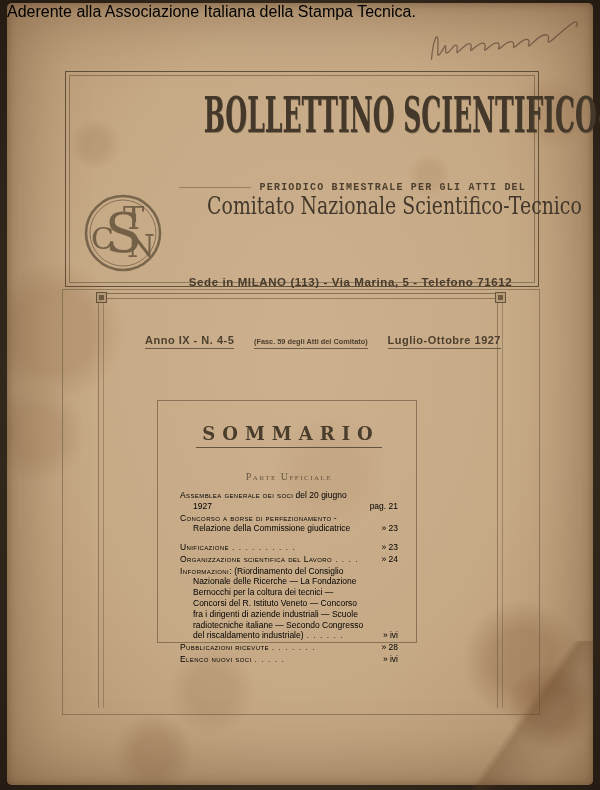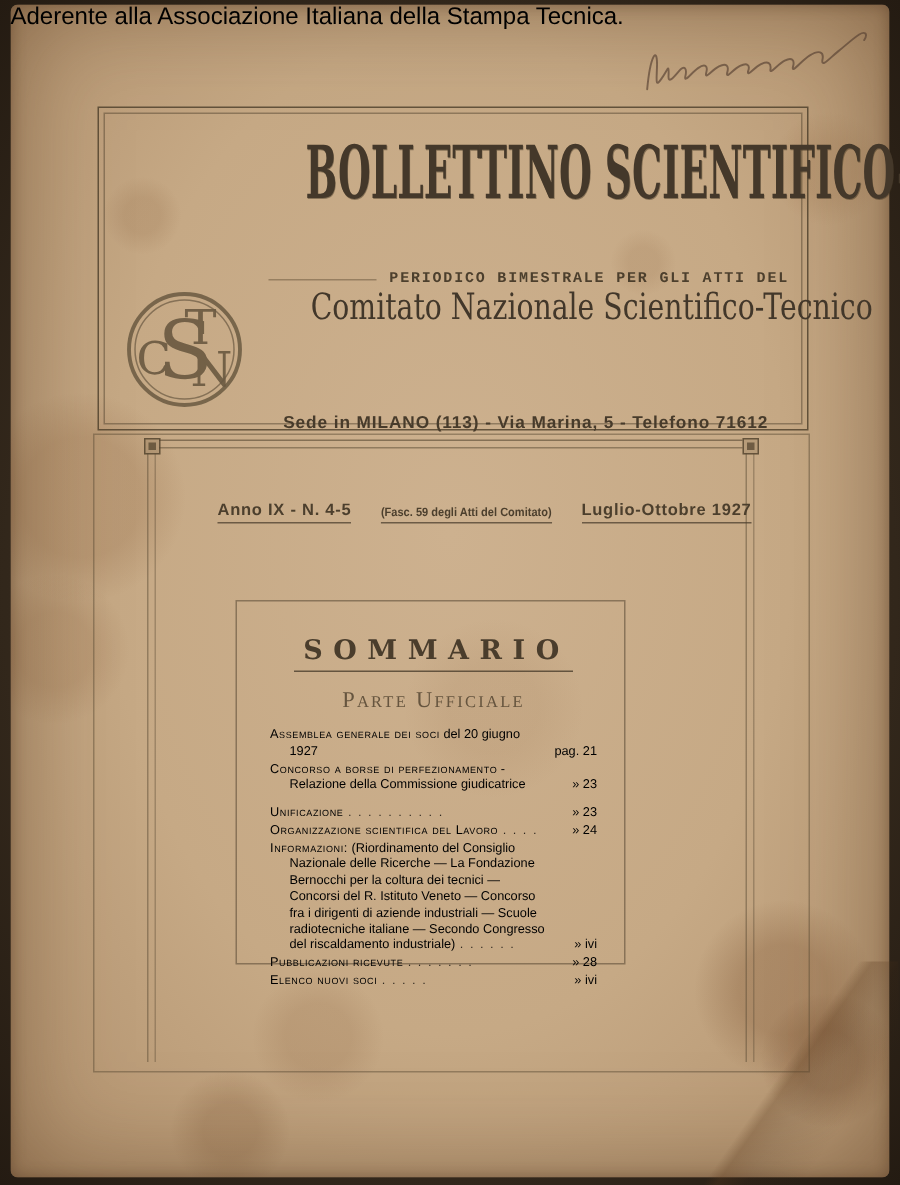--- a/index.html
+++ b/index.html
@@ -120,22 +120,22 @@
     border:1px solid rgba(95,79,56,.6);box-sizing:border-box;
     padding:22px 18px 0 22px;
   }
   .sommario-title-wrap{text-align:center;}
   .sommario-title{
     display:inline-block;font-family:"DejaVu Serif","Liberation Serif",serif;
     font-size:18px;font-weight:700;letter-spacing:7px;color:#4a3d2c;
     border-bottom:1px solid rgba(74,61,44,.8);padding:0 2px 3px 6px;
   }
   .section-label{
-    text-align:center;margin-top:11px;font-family:"Liberation Serif",serif;
-    font-variant:small-caps;font-size:15px;letter-spacing:1.5px;color:#66553f;
+    text-align:center;margin-top:23px;font-family:"Liberation Serif",serif;
+    font-variant:small-caps;font-size:10px;letter-spacing:1.5px;color:#66553f;
   }
   .toc{margin-top:8px;font-family:Liberation Sans, sans-serif;font-size:8.5px;line-height:1.27;color:#53453' }
   .toc{color:#53453a;}
   .toc-main{margin-top:11px;}
   .toc-entry{display:flex;align-items:flex-end;margin-bottom:1px;}
   .toc-text{flex:1;padding-left:13px;text-indent:-13px;}
   .toc-lead{font-variant:small-caps;letter-spacing:.4px;}
   .toc-dots{letter-spacing:1px;opacity:.75;margin-left:3px;}
   .toc-page{width:34px;text-align:right;white-space:nowrap;flex:none;}
 

